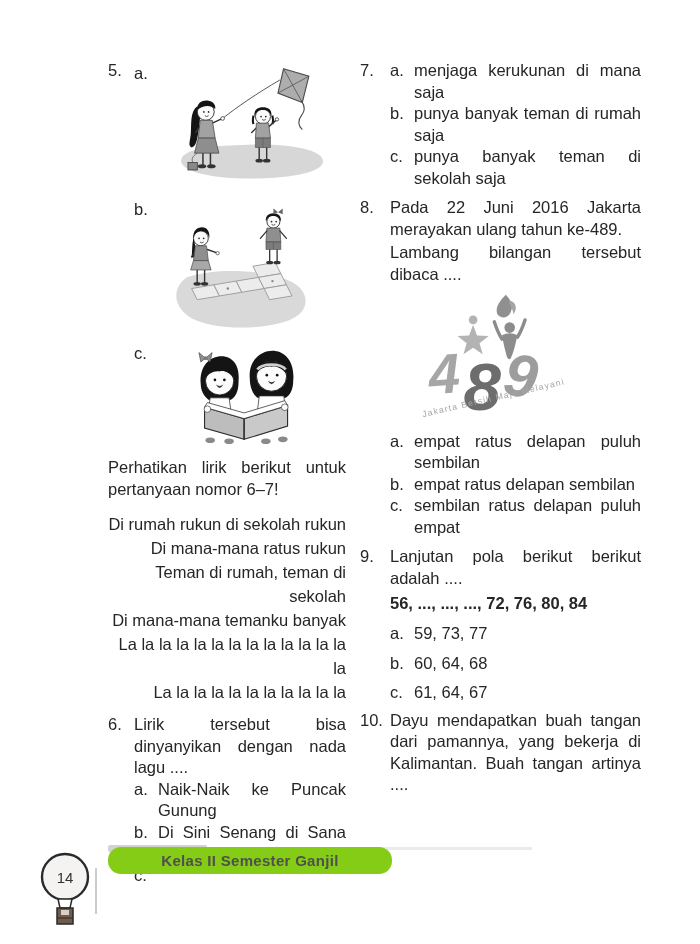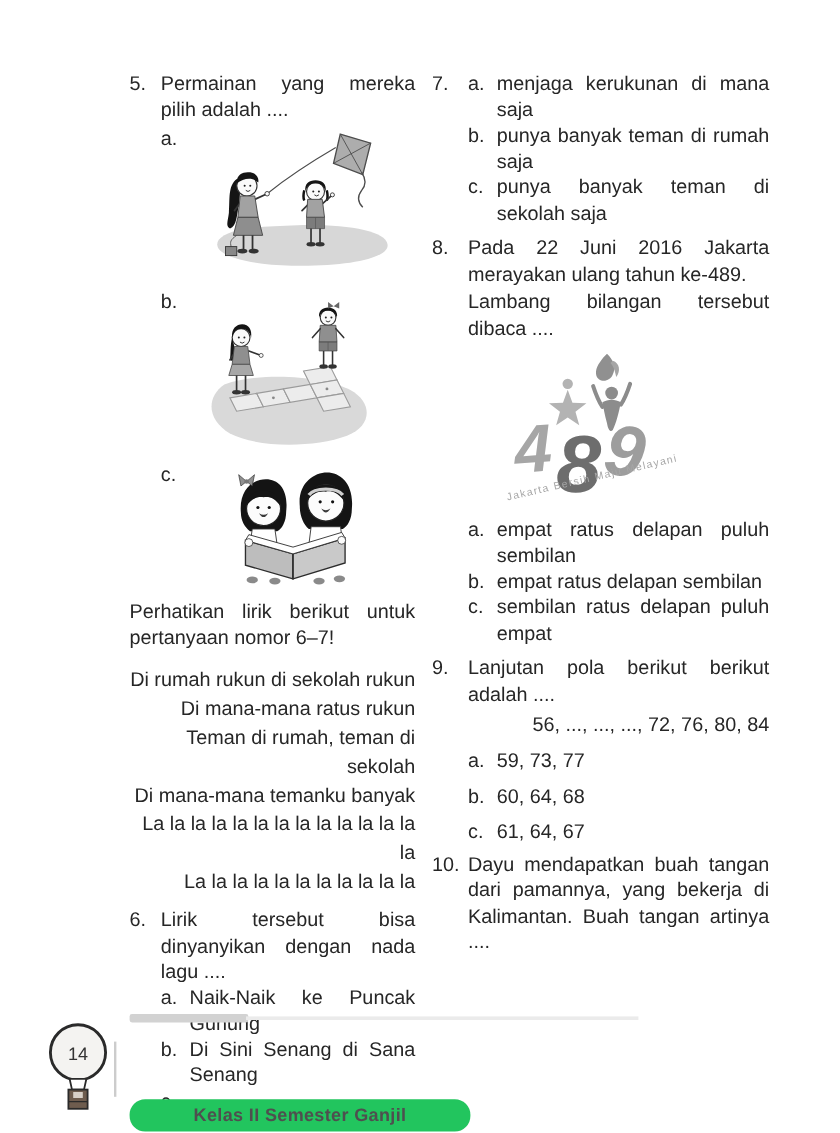--- a/index.html
+++ b/index.html
@@ -23,43 +23,42 @@
   .read-wrap { margin-top:2px; margin-left:14px; }
   .instruction { text-align:justify; margin-top:12px; }
   .lyrics { margin-top:12px; }
   .lyric { line-height:24px;text-align:right; }
   .q6 { margin-top:10px; }
   .q8 { margin-top:8px; }
   .para2 { margin-top:2px; }
   .logo-wrap { margin:6px 0 4px 24px; }
   .q8opts { margin-top:4px; }
   .q9 { margin-top:8px; }
-  .seq { font-weight:normal; line-height:24px; margin:2px 0 2px 0;text-align:right; }
+  .seq { font-weight:bold; line-height:24px; margin:2px 0 2px 0; }
   .spread .opt { margin-top:8px; }
   .q10 { margin-top:6px; }
   
   .footer-bar-dark { position:absolute; left:108px; top:845px; width:99px; height:7px; background:#d2d2d2; border-radius:2px; }
   .footer-bar-light { position:absolute; left:205px; top:847px; width:327px; height:3px; background:#ebebeb; }
   .footer-vline { position:absolute; left:95px; top:868px; width:2px; height:46px; background:#cccccc; }
-  .footer-badge { position:absolute; left:108px; top:916px; width:284px; height:27px; background:#22c55e;
+  .footer-badge { position:absolute; left:108px; top:847px; width:284px; height:27px; background:#84cc16;
                   border-radius:13px; display:flex; align-items:center; justify-content:center; }
   .footer-badge span { font-size:15px; font-weight:bold; color:#4f4f4f; letter-spacing:.3px; }
   .balloon { position:absolute; left:36px; top:851px; }
 </style>
 </head>
 <body>
 
 <div class="page">
 
   <div class="col col-left">
 
     <div class="q">
       <div class="qnum">5.</div>
       <div>
-        <p class="qtext">Permainan yang mereka pilih adalah ....</p>
 
         <div class="img-opt" style="margin-top:3px;">
           <span>a.</span>
           <div class="kite-wrap">
             <svg class="illus" width="178" height="120" viewBox="0 0 178 128">
               <path d="M20,98 C12,110 40,120 85,121 C135,122 172,114 170,102 C168,90 135,84 90,85 C55,86 28,88 20,98 Z" fill="#d7d7d7"></path>
               <polygon points="128,4 155,12 148,40 122,30" fill="#adadad" stroke="#4d4d4d" stroke-width="1.2"></polygon>
               <line x1="128" y1="4" x2="148" y2="40" stroke="#4d4d4d" stroke-width="0.8"></line>
               <line x1="155" y1="12" x2="122" y2="30" stroke="#4d4d4d" stroke-width="0.8"></line>
               <path d="M147,38 q6,9 0,16 q-6,8 1,15" fill="none" stroke="#4d4d4d" stroke-width="1.2"></path>

